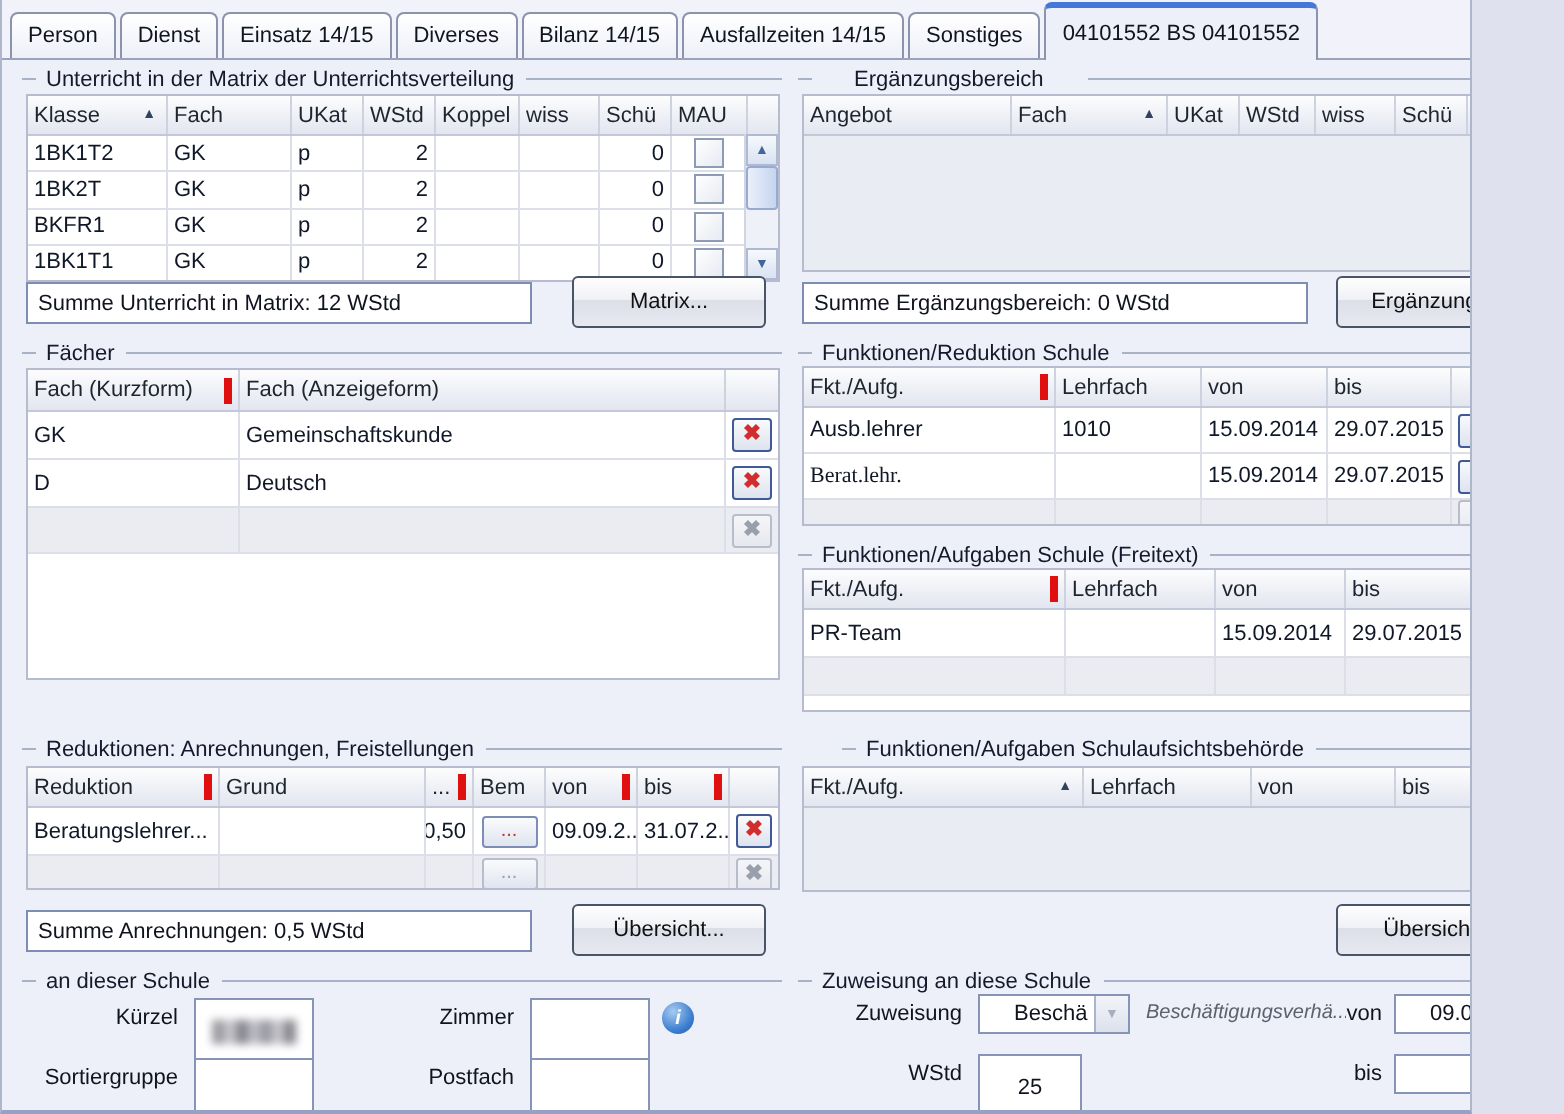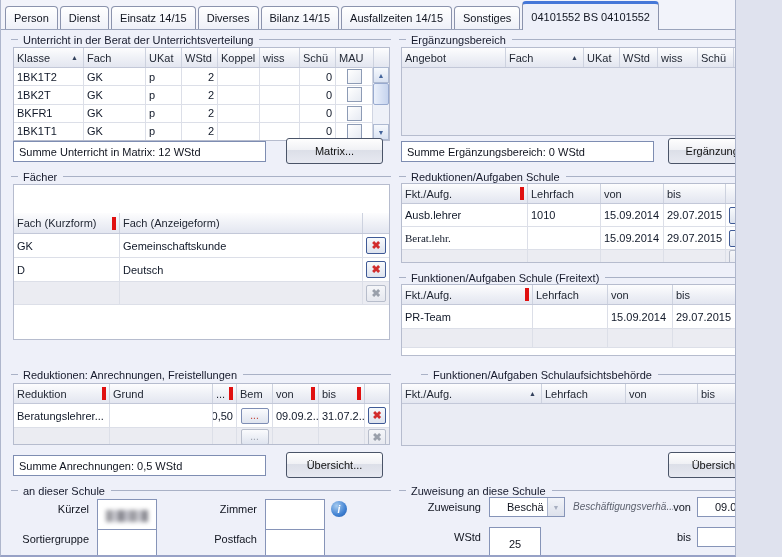--- a/index.html
+++ b/index.html
@@ -89,21 +89,21 @@
     <div class="tab">Einsatz 14/15</div>
     <div class="tab">Diverses</div>
     <div class="tab">Bilanz 14/15</div>
     <div class="tab">Ausfallzeiten 14/15</div>
     <div class="tab">Sonstiges</div>
     <div class="tab active">04101552 BS 04101552</div>
   </div>
 
   <div class="gtitle" style="left:10px;top:33px;width:380px;">
     <span class="pre"></span>
-      <span class="lbl">Unterricht in der Berat der Unterrichtsverteilung</span>
+      <span class="lbl">Unterricht in der Matrix der Unterrichtsverteilung</span>
       <span class="post"></span>
   </div>
   <div class="tbl" style="left:12px;top:47px;width:377px;height:94px;">
     <div class="thead">
       <div class="th" style="width:70px;">
           <span>Klasse</span>
           <span class="sort">▲</span>
         </div>
       <div class="th" style="width:62px;">Fach</div>
       <div class="th" style="width:36px;">UKat</div>
@@ -170,21 +170,21 @@
   </div>
   <div class="sumbox" style="left:12px;top:141px;width:253px;height:21px;">Summe Unterricht in Matrix: 12 WStd</div>
   <div class="btn" style="left:285px;top:138px;width:95px;height:24px;">Matrix...</div>
 
   <div class="gtitle" style="left:10px;top:170px;width:380px;">
     <span class="pre"></span>
       <span class="lbl">Fächer</span>
       <span class="post"></span>
   </div>
   <div class="tbl" style="left:12px;top:184px;width:377px;height:156px;">
-    <div class="thead" style="height:20px;flex:0 0 20px;margin-top:28px;">
+    <div class="thead" style="height:20px;flex:0 0 20px;">
       <div class="th" style="width:106px;">
           <span>Fach (Kurzform)</span>
           <span class="req"></span>
         </div>
       <div class="th" style="width:243px;">Fach (Anzeigeform)</div>
       <div class="th" style="flex:1;"></div>
     </div>
     <div class="trow" style="height:23px;">
       <div class="td" style="width:106px;">GK</div>
       <div class="td" style="width:243px;">Gemeinschaftskunde</div>
@@ -276,21 +276,21 @@
       <span class="blurred"></span>
     </div>
   <div class="flabel" style="left:180px;top:499px;width:76px;">Zimmer</div>
   <input class="field" style="left: 264px; top: 499px; width: 60px;">
   <div class="info" style="left:330px;top:501px;">i</div>
   <div class="flabel" style="left:6px;top:529px;width:82px;">Sortiergruppe</div>
   <input class="field" style="left: 96px; top: 529px; width: 60px;">
   <div class="flabel" style="left:180px;top:529px;width:76px;">Postfach</div>
   <input class="field" style="left: 264px; top: 529px; width: 60px;">
 
-  <div class="gtitle" style="left:398px;top:33px;width:372px;">
+  <div class="gtitle" style="left:398px;top:33px;width:372px;gap:16px;">
     <span class="pre"></span>
       <span class="lbl">Ergänzungsbereich</span>
       <span class="post"></span>
   </div>
   <div class="tbl" style="left:400px;top:47px;width:368px;height:89px;">
     <div class="thead">
       <div class="th" style="width:104px;">Angebot</div>
       <div class="th" style="width:78px;">
           <span>Fach</span>
           <span class="sort">▲</span>
@@ -302,21 +302,21 @@
       <div class="th" style="width:34px;">MAU</div>
       <div class="th" style="flex:1;"></div>
     </div>
     <div class="tbody-fill gray"></div>
   </div>
   <div class="sumbox" style="left:400px;top:141px;width:253px;height:21px;">Summe Ergänzungsbereich: 0 WStd</div>
   <div class="btn" style="left:667px;top:138px;width:101px;height:24px;">Ergänzungs...</div>
 
   <div class="gtitle" style="left:398px;top:170px;width:372px;">
     <span class="pre"></span>
-      <span class="lbl">Reduktionen/Aufgaben Schule</span>
+      <span class="lbl">Funktionen/Reduktion Schule</span>
       <span class="post"></span>
   </div>
   <div class="tbl" style="left:400px;top:183px;width:368px;height:80px;">
     <div class="thead">
       <div class="th" style="width:126px;">
           <span>Fkt./Aufg.</span>
           <span class="req"></span>
         </div>
       <div class="th" style="width:73px;">Lehrfach</div>
       <div class="th" style="width:63px;">von</div>

